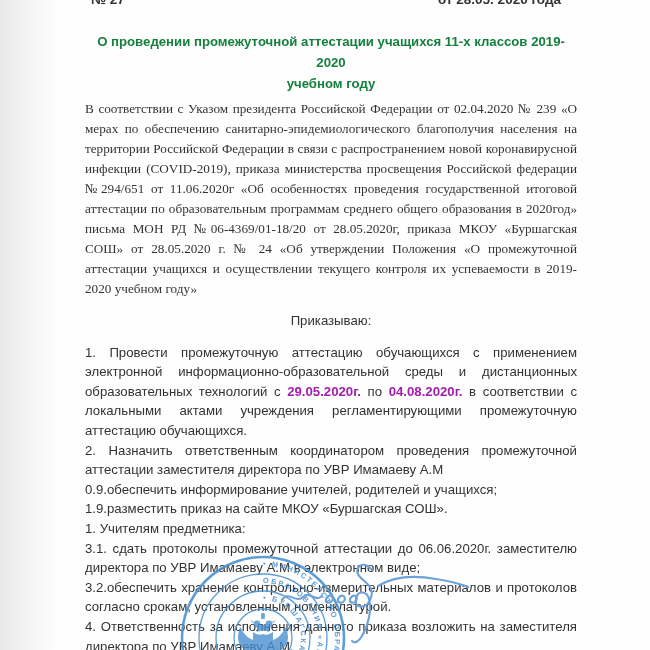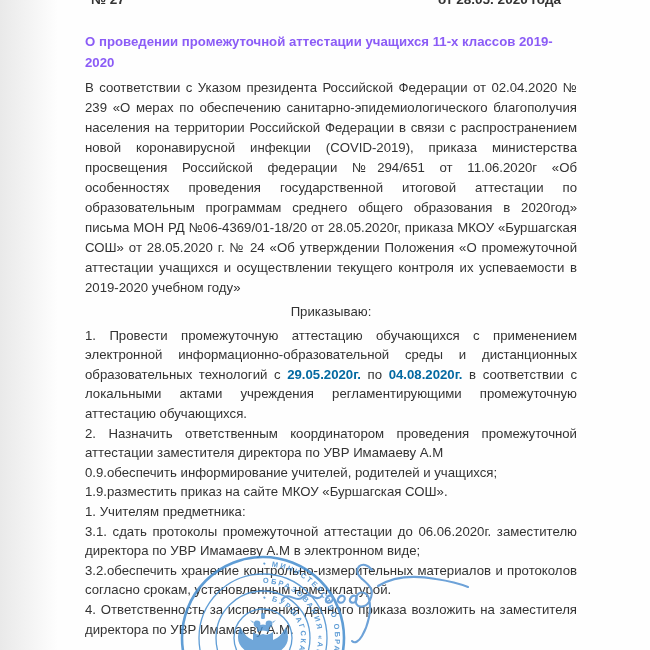--- a/index.html
+++ b/index.html
@@ -23,30 +23,31 @@
   .header-clip {
     height:9px; overflow:hidden; position:relative;
   }
   .header-row {
     display:flex; justify-content:space-between;
     font-weight:bold; font-size:13.5px; line-height:16px;
     margin-top:-8px; padding:0 16px 0 6px;
   }
   .title {
     margin-top:22px;
-    font-weight:bold; line-height:21px;
-    color:#8b5cf6;
+    text-align:center; font-weight:bold; line-height:21px;
+    color:#15803d;
   }
   .intro {
     margin:5px 0 0 0;
     text-align:justify;
+    font-family:Liberation Serif, serif;
   }
-  .order-word { margin:4px; text-align:center; line-height:19.6px; }
+  .order-word { margin:12px; text-align:center; line-height:19.6px; }
   .items p { margin:0; text-align:justify; line-height:19.6px; }
-  b { font-weight:bold; color:#0369a1; }
+  b { font-weight:bold; color:#a21caf; }
   .stamp-svg {
     position:absolute; left:178px; top:553px;
     width:170px; height:170px; opacity:0.88;
   }
   .stamp-ring-text { letter-spacing:2px; font-size:7.4px; font-weight:bold;
     font-family:"Liberation Sans", sans-serif; }
   .signature-svg {
     position:absolute; left:272px; top:556px;
     width:212px; height:94px;
   }
@@ -60,20 +61,21 @@
 
   <div class="header-clip">
     <div class="header-row">
       <span>№ 27</span>
       <span>от 28.05. 2020 года</span>
     </div>
   </div>
 
   <div class="title">
     <div>О проведении промежуточной аттестации учащихся 11-х классов 2019-2020</div>
+    <div>учебном году</div>
   </div>
 
   <p class="intro">В соответствии с Указом президента Российской Федерации от 02.04.2020 № 239 «О мерах по  обеспечению санитарно-эпидемиологического благополучия населения на территории Российской Федерации в связи с распространением новой коронавирусной инфекции (COVID-2019), приказа министерства просвещения Российской федерации №294/651 от 11.06.2020г «Об особенностях проведения государственной итоговой аттестации по образовательным программам среднего общего образования в 2020год» письма МОН РД №06-4369/01-18/20 от 28.05.2020г, приказа МКОУ «Буршагская СОШ» от 28.05.2020 г. № 24  «Об утверждении Положения «О промежуточной аттестации учащихся и осуществлении текущего контроля их успеваемости в 2019-2020 учебном году»</p>
 
   <p class="order-word">Приказываю:</p>
 
   <div class="items">
     <p><span>1. Провести промежуточную аттестацию обучающихся с применением электронной информационно-образовательной среды и дистанционных образовательных технологий с </span><b>29.05.2020г.</b><span> по </span><b>04.08.2020г.</b><span> в соответствии с локальными актами учреждения регламентирующими промежуточную аттестацию обучающихся.</span></p>
     <p>2. Назначить ответственным координатором проведения промежуточной аттестации заместителя директора по УВР Имамаеву А.М</p>
     <p>0.9.обеспечить информирование учителей, родителей и учащихся;</p>

